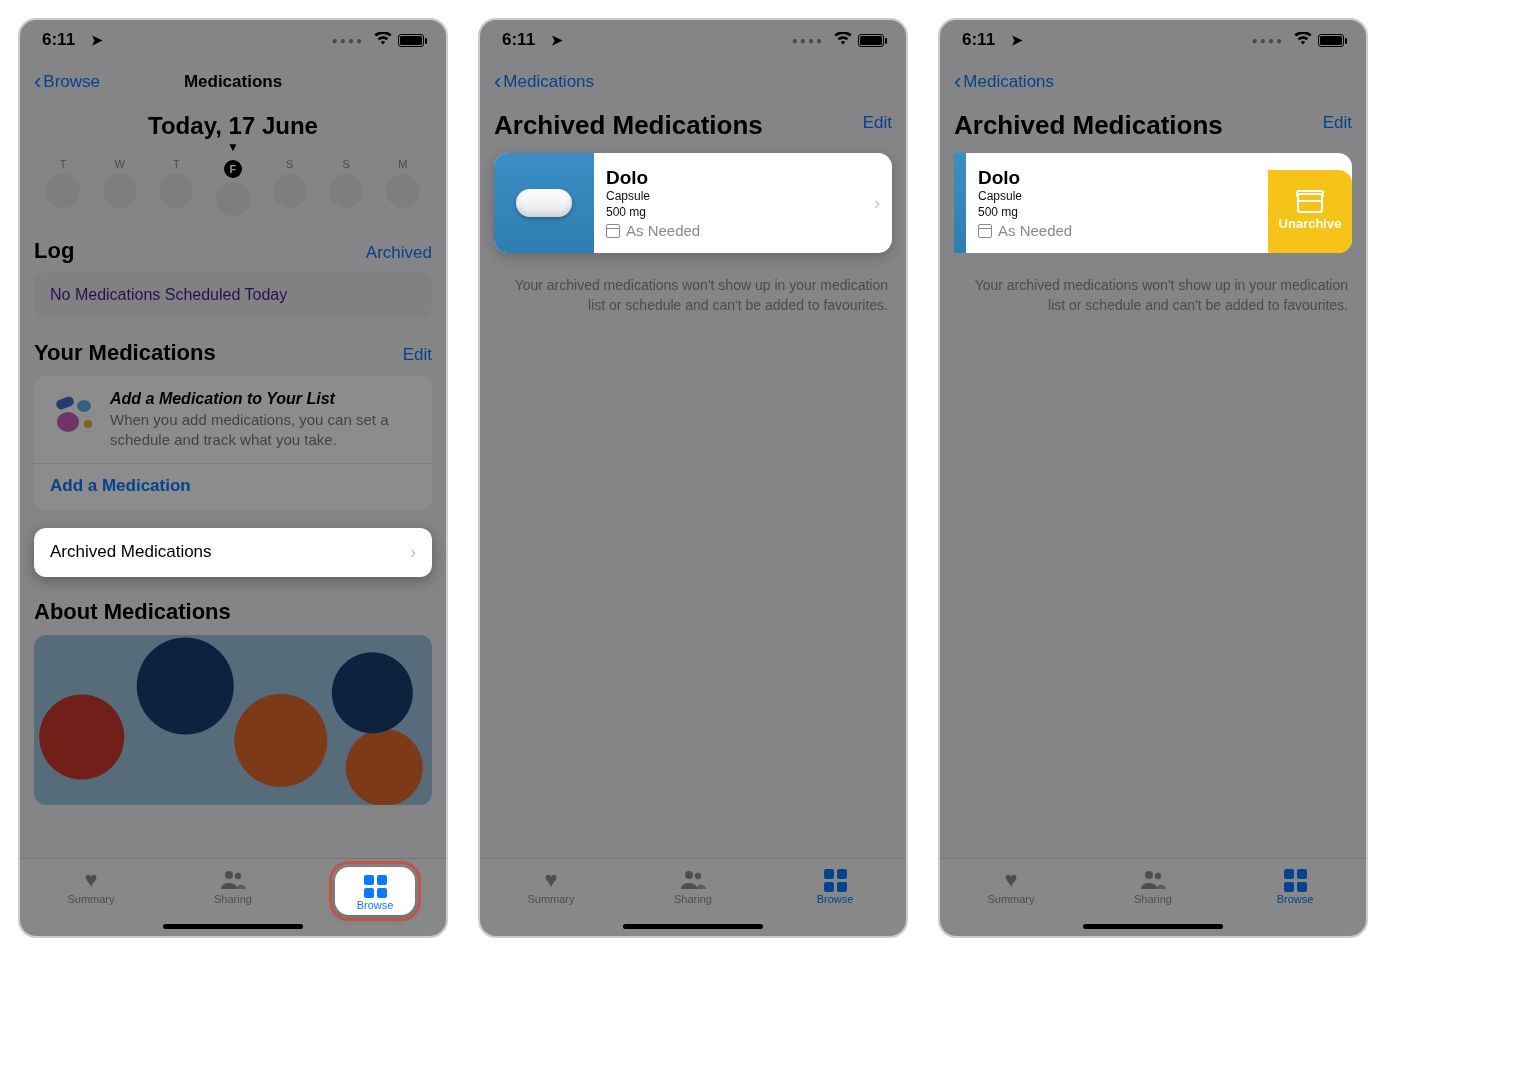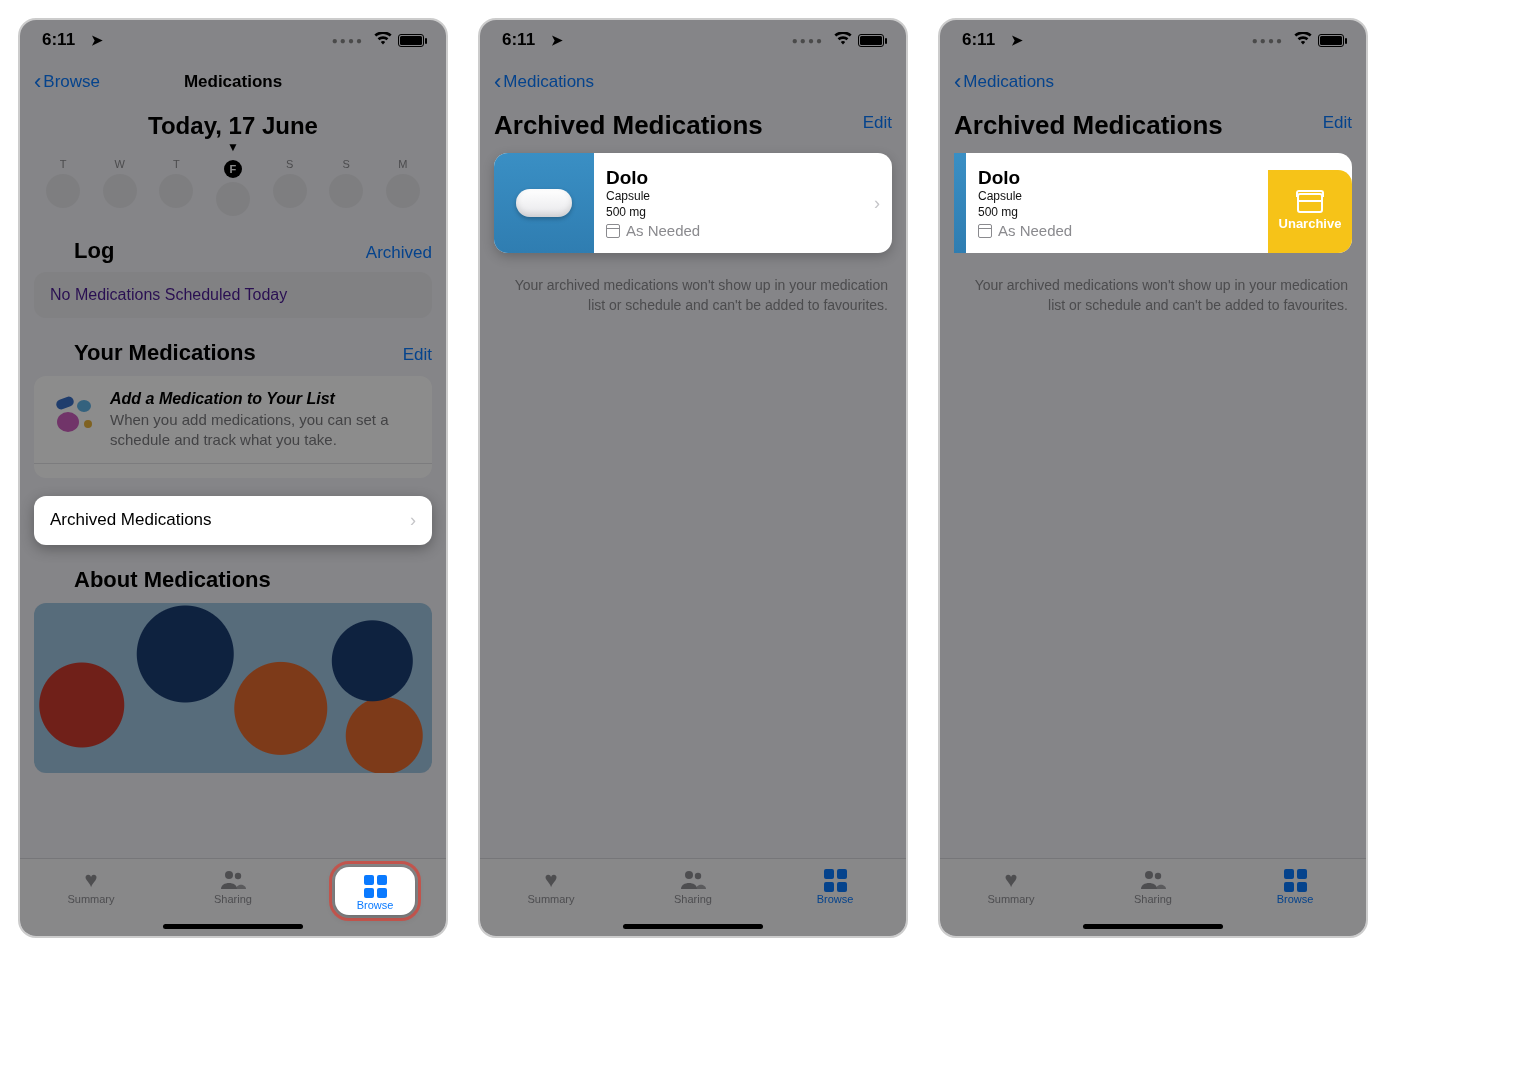--- a/index.html
+++ b/index.html
@@ -62,21 +62,21 @@
   .page-title-lg { font-size:24px; font-weight:700; text-align:center; margin-top:8px;}
   .cal-marker { text-align:center; font-size:12px; line-height:0.5; margin-top:4px;}
   .daysrow { display:flex; justify-content:space-between; margin-top:8px; padding:0 10px;}
   .day { text-align:center; width:38px;}
   .day-label { font-size:11px; color:#8a8a8e; }
   .day-circle {
     width:34px; height:34px; border-radius:50%; background:#e6e6ea; margin:4px auto 0;
   }
   .day-pill { width:18px;height:18px;border-radius:50%;background:#000;color:#fff;display:inline-flex;align-items:center;justify-content:center;font-size:11px;font-weight:700; margin-top:2px;}
   .section-header { display:flex; justify-content:space-between; align-items:baseline; margin-top:22px;}
-  .section-title { font-size:22px; font-weight:700;margin-left:40px; }
+  .section-title { font-size:22px; font-weight:700; }
   .link { color:#0a7aff; font-size:17px; }
   .card {
     background:#fff; border-radius:12px; padding:14px 16px; margin-top:8px;
     font-size:16px; color:#111;
   }
   .card.grey { background:#ebebef; color:#4c1d95;}
   .addmed-card {
     background:#fff; border-radius:12px; margin-top:10px; padding:14px 16px;
   }
   .addmed-row { display:flex; gap:12px;}
@@ -247,20 +247,21 @@
             <rect x="6" y="8" width="18" height="10" rx="5" fill="#3a6fc7" transform="rotate(-20 15 13)"></rect>
             <circle cx="38" cy="34" r="4" fill="#e8b23d"></circle>
           </svg>
         </div>
         <div>
           <div class="addmed-title">Add a Medication to Your List</div>
           <div class="addmed-sub">When you add medications, you can set a schedule and track what you take.</div>
         </div>
       </div>
       <div class="addmed-divider"></div>
+      <div class="addmed-link">Add a Medication</div>
     </div>
 
     <div class="list-row highlight" style="box-shadow:0 4px 14px rgba(0,0,0,0.3);">
       <span>Archived Medications</span>
       <span class="chevron-right">›</span>
     </div>
 
     <div class="section-header" style="margin-top:22px;">
       <div class="section-title">About Medications</div>
     </div>

